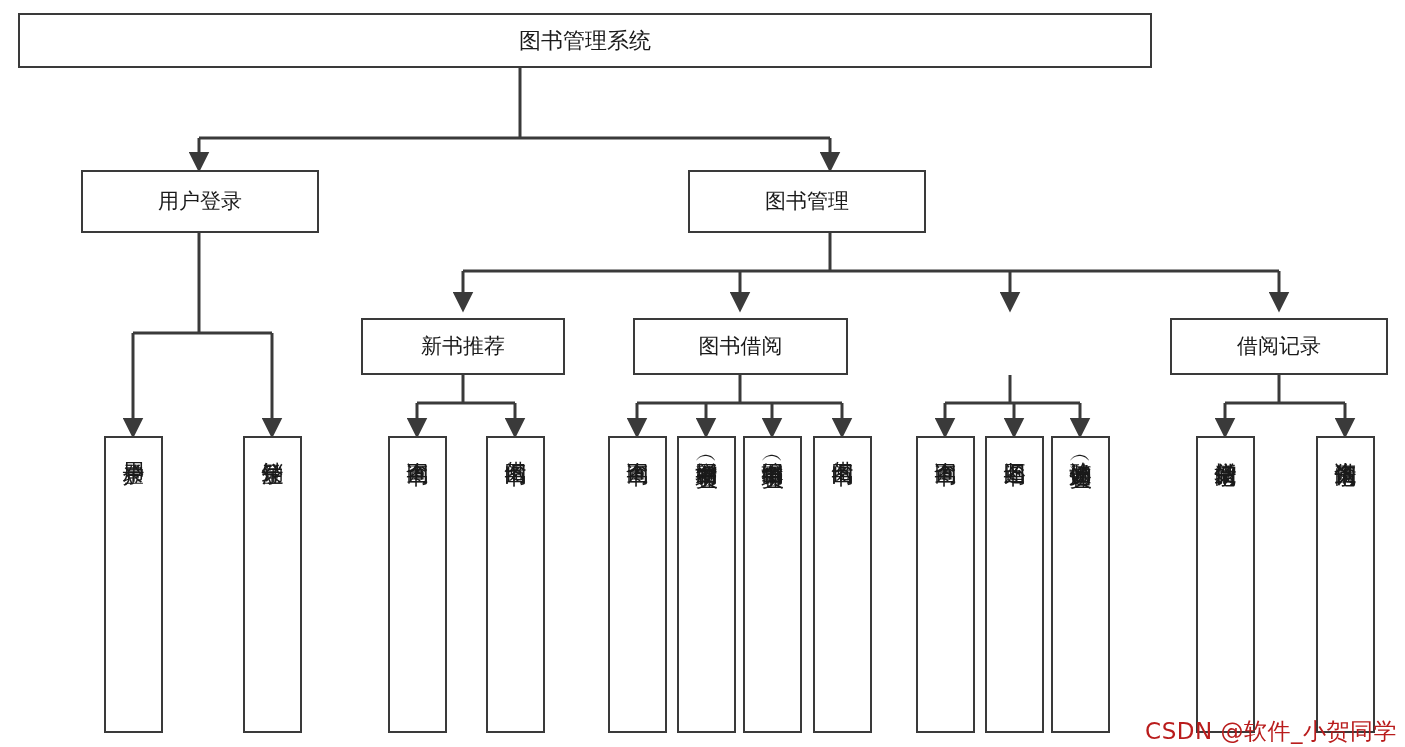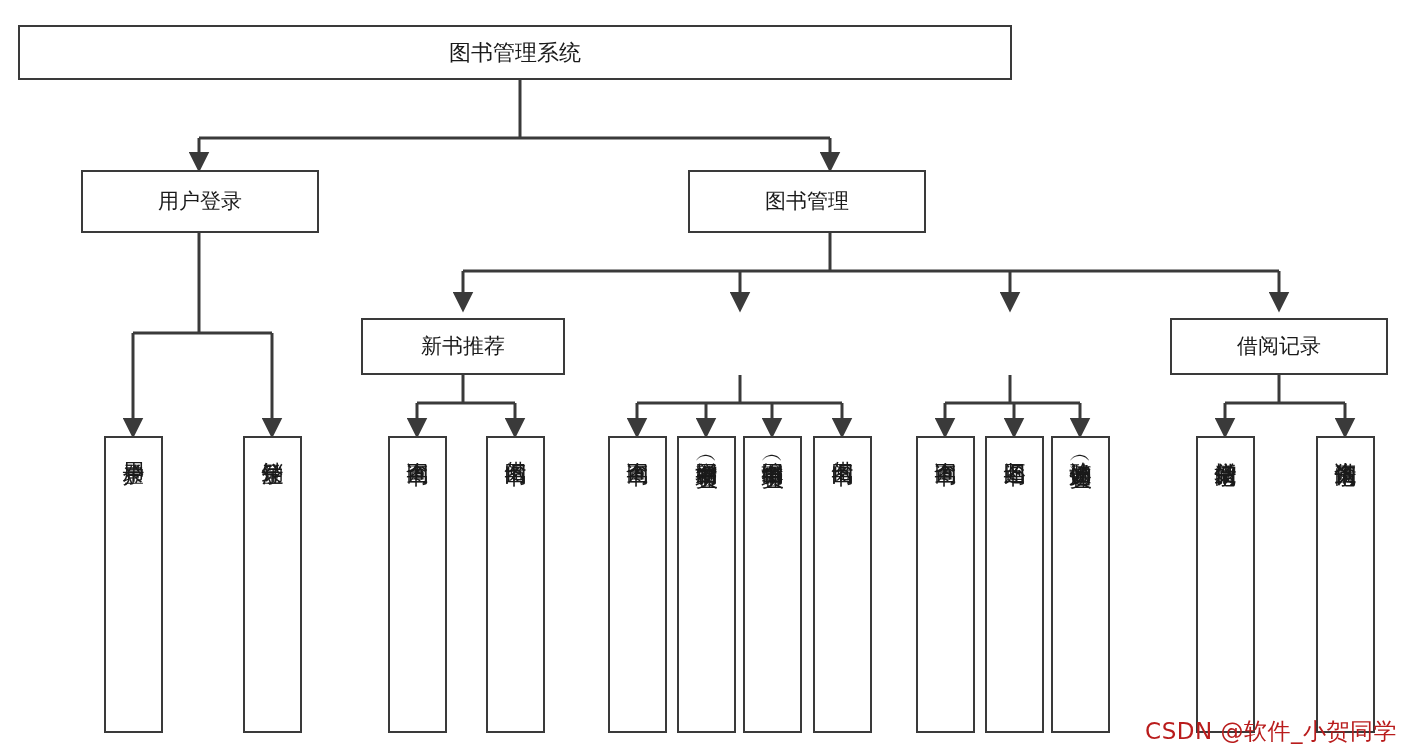--- a/index.html
+++ b/index.html
@@ -118,33 +118,36 @@
       <path d="M 1014 403 L 1014 428" marker-end="url(#arrow)"></path>
       <path d="M 1080 403 L 1080 428" marker-end="url(#arrow)"></path>
 
       <path d="M 1279 375 L 1279 403"></path>
       <path d="M 1225 403 L 1345 403"></path>
       <path d="M 1225 403 L 1225 428" marker-end="url(#arrow)"></path>
       <path d="M 1345 403 L 1345 428" marker-end="url(#arrow)"></path>
     </g>
   </svg>
 
-  <div class="node root horiz" style="left:18px; top:25px; width:994px; height:55px;">
+  <div class="node root horiz" style="left:18px; top:13px; width:1134px; height:55px;">
     <span class="node-label">图书管理系统</span>
   </div>
 
   <div class="node horiz" style="left:81px; top:170px; width:238px; height:63px;">
     <span class="node-label">用户登录</span>
   </div>
   <div class="node horiz" style="left:688px; top:170px; width:238px; height:63px;">
     <span class="node-label">图书管理</span>
   </div>
 
   <div class="node horiz" style="left:361px; top:318px; width:204px; height:57px;font-family:Liberation Serif, serif;">
     <span class="node-label">新书推荐</span>
+  </div>
+  <div class="node horiz" style="left:633px; top:318px; width:215px; height:57px;">
+    <span class="node-label">图书借阅</span>
   </div>
   <div class="node horiz" style="left:1170px; top:318px; width:218px; height:57px;">
     <span class="node-label">借阅记录</span>
   </div>
 
   <div class="node vert" style="left:104px; top:436px; width:59px; height:297px;">
     <span class="node-label">用户登录</span>
   </div>
   <div class="node vert" style="left:243px; top:436px; width:59px; height:297px;">
     <span class="node-label">注销登录</span>

